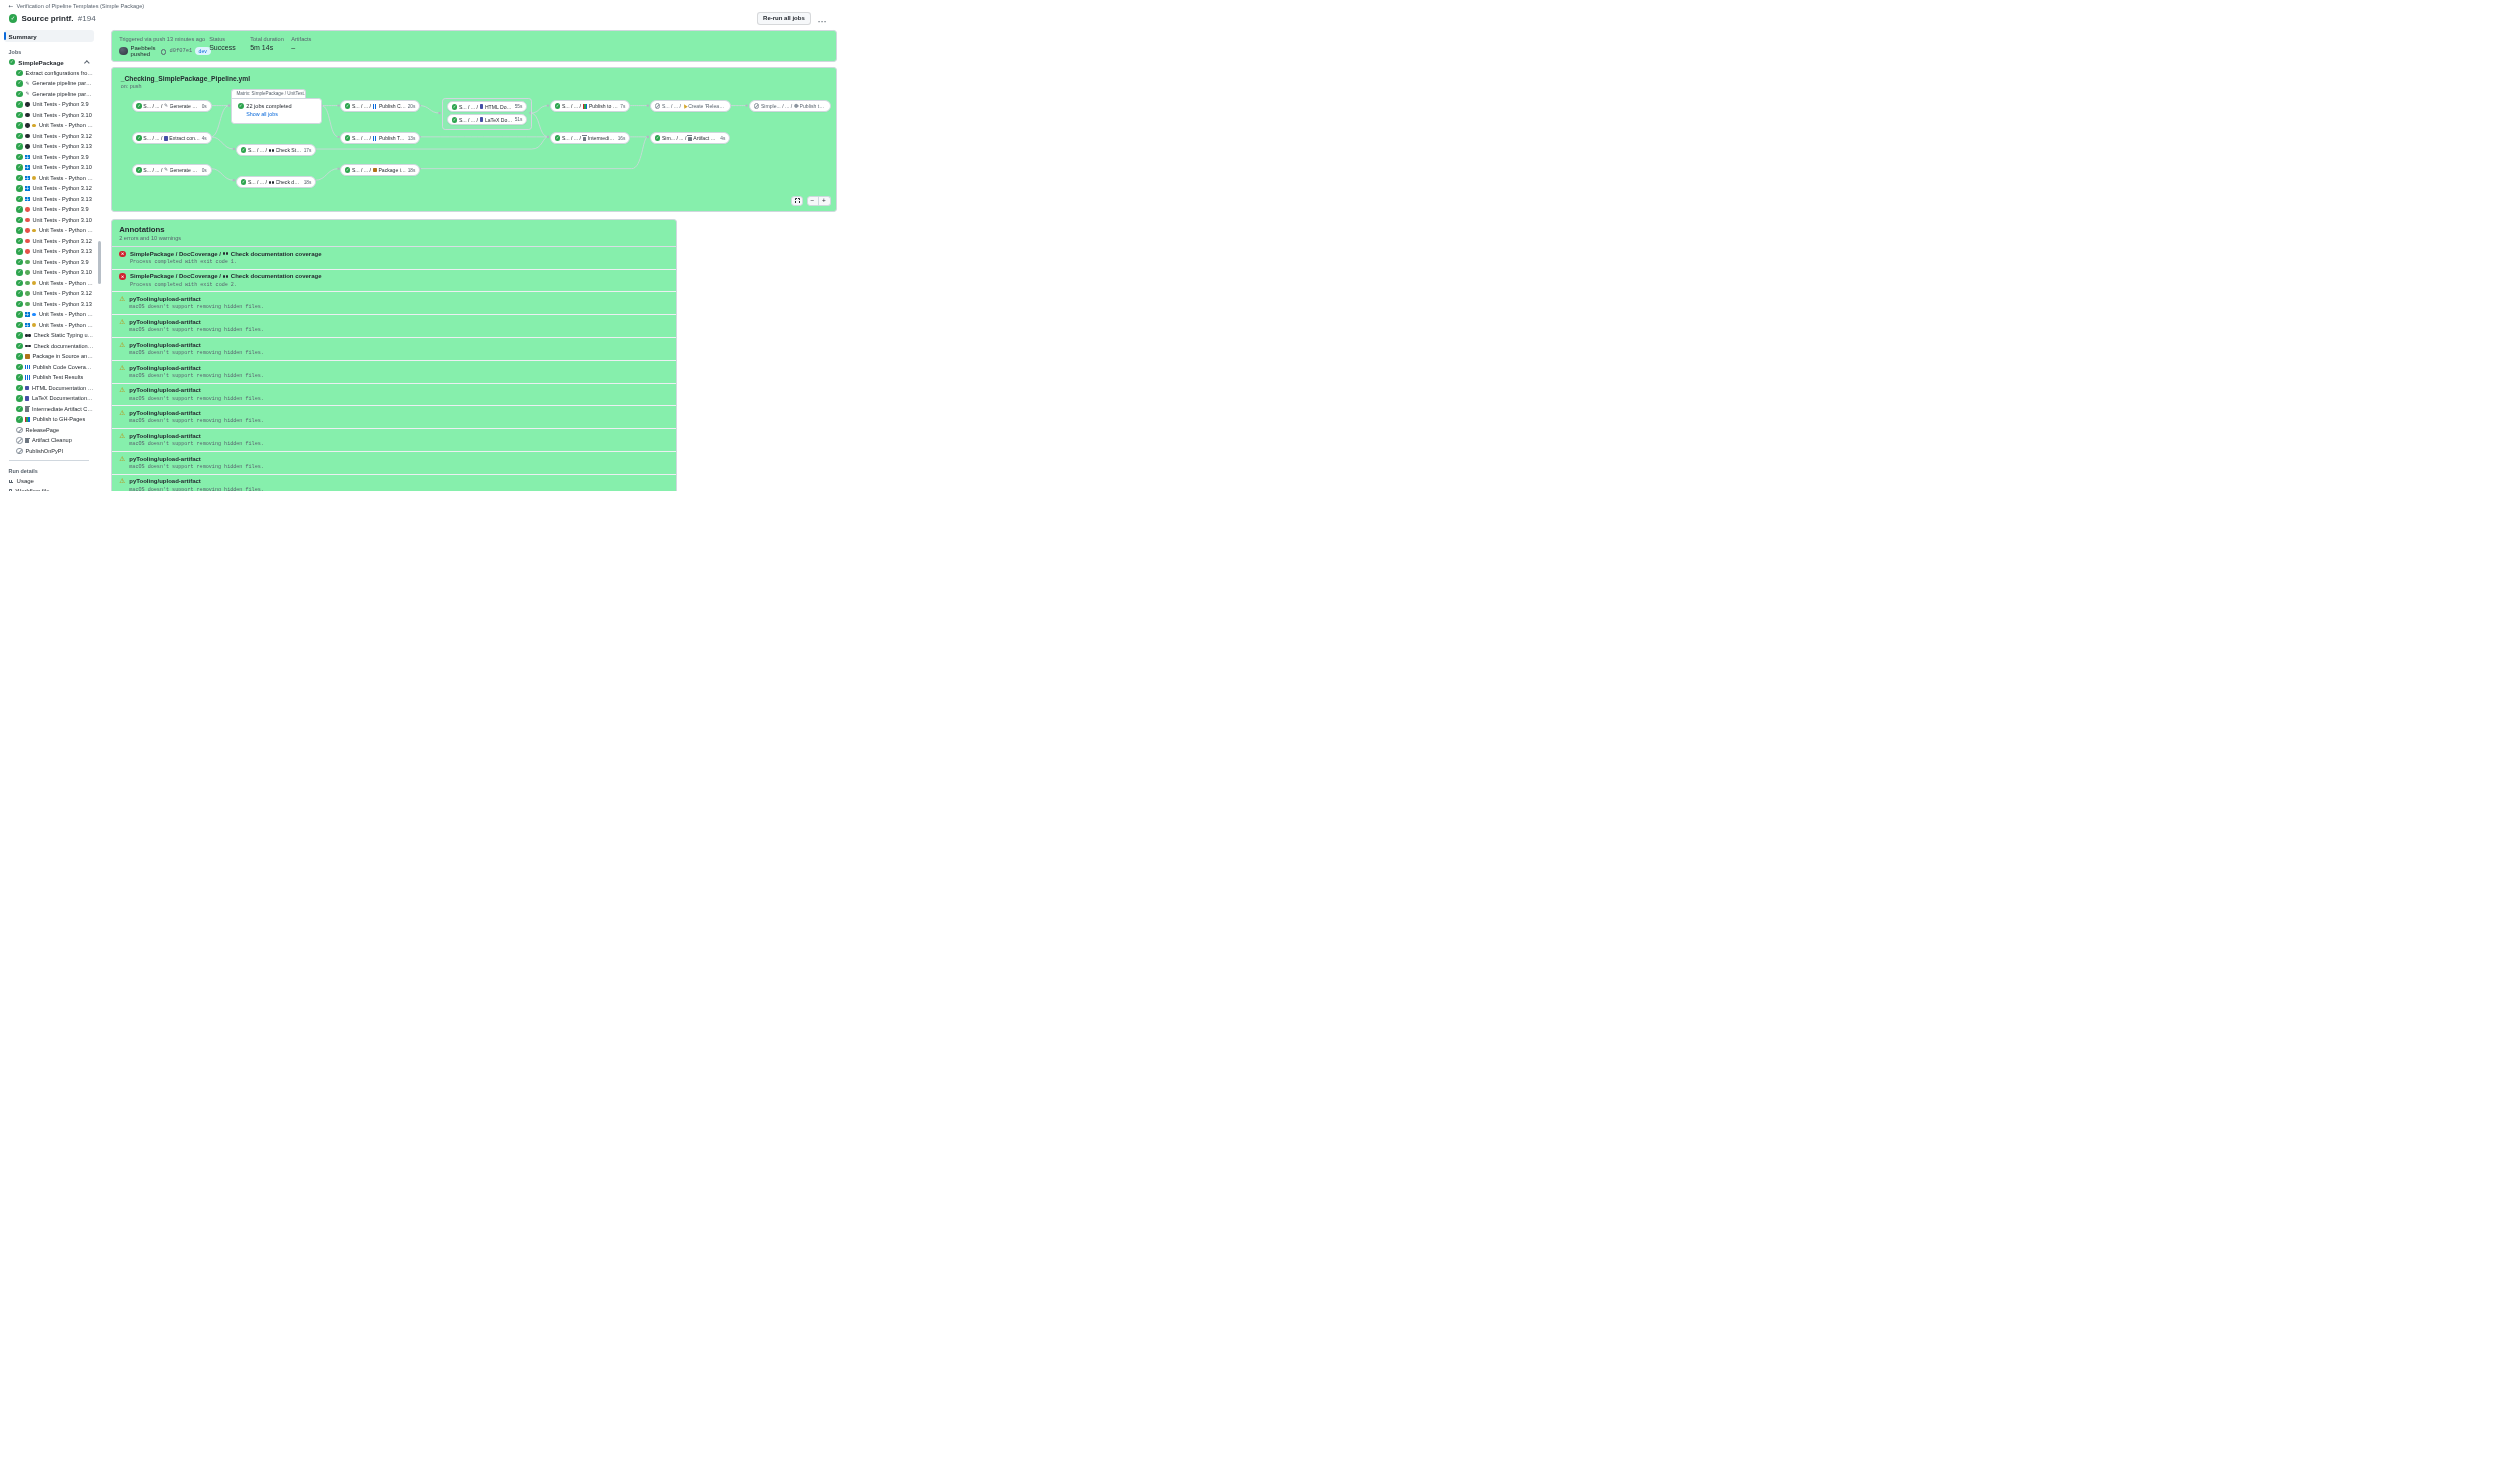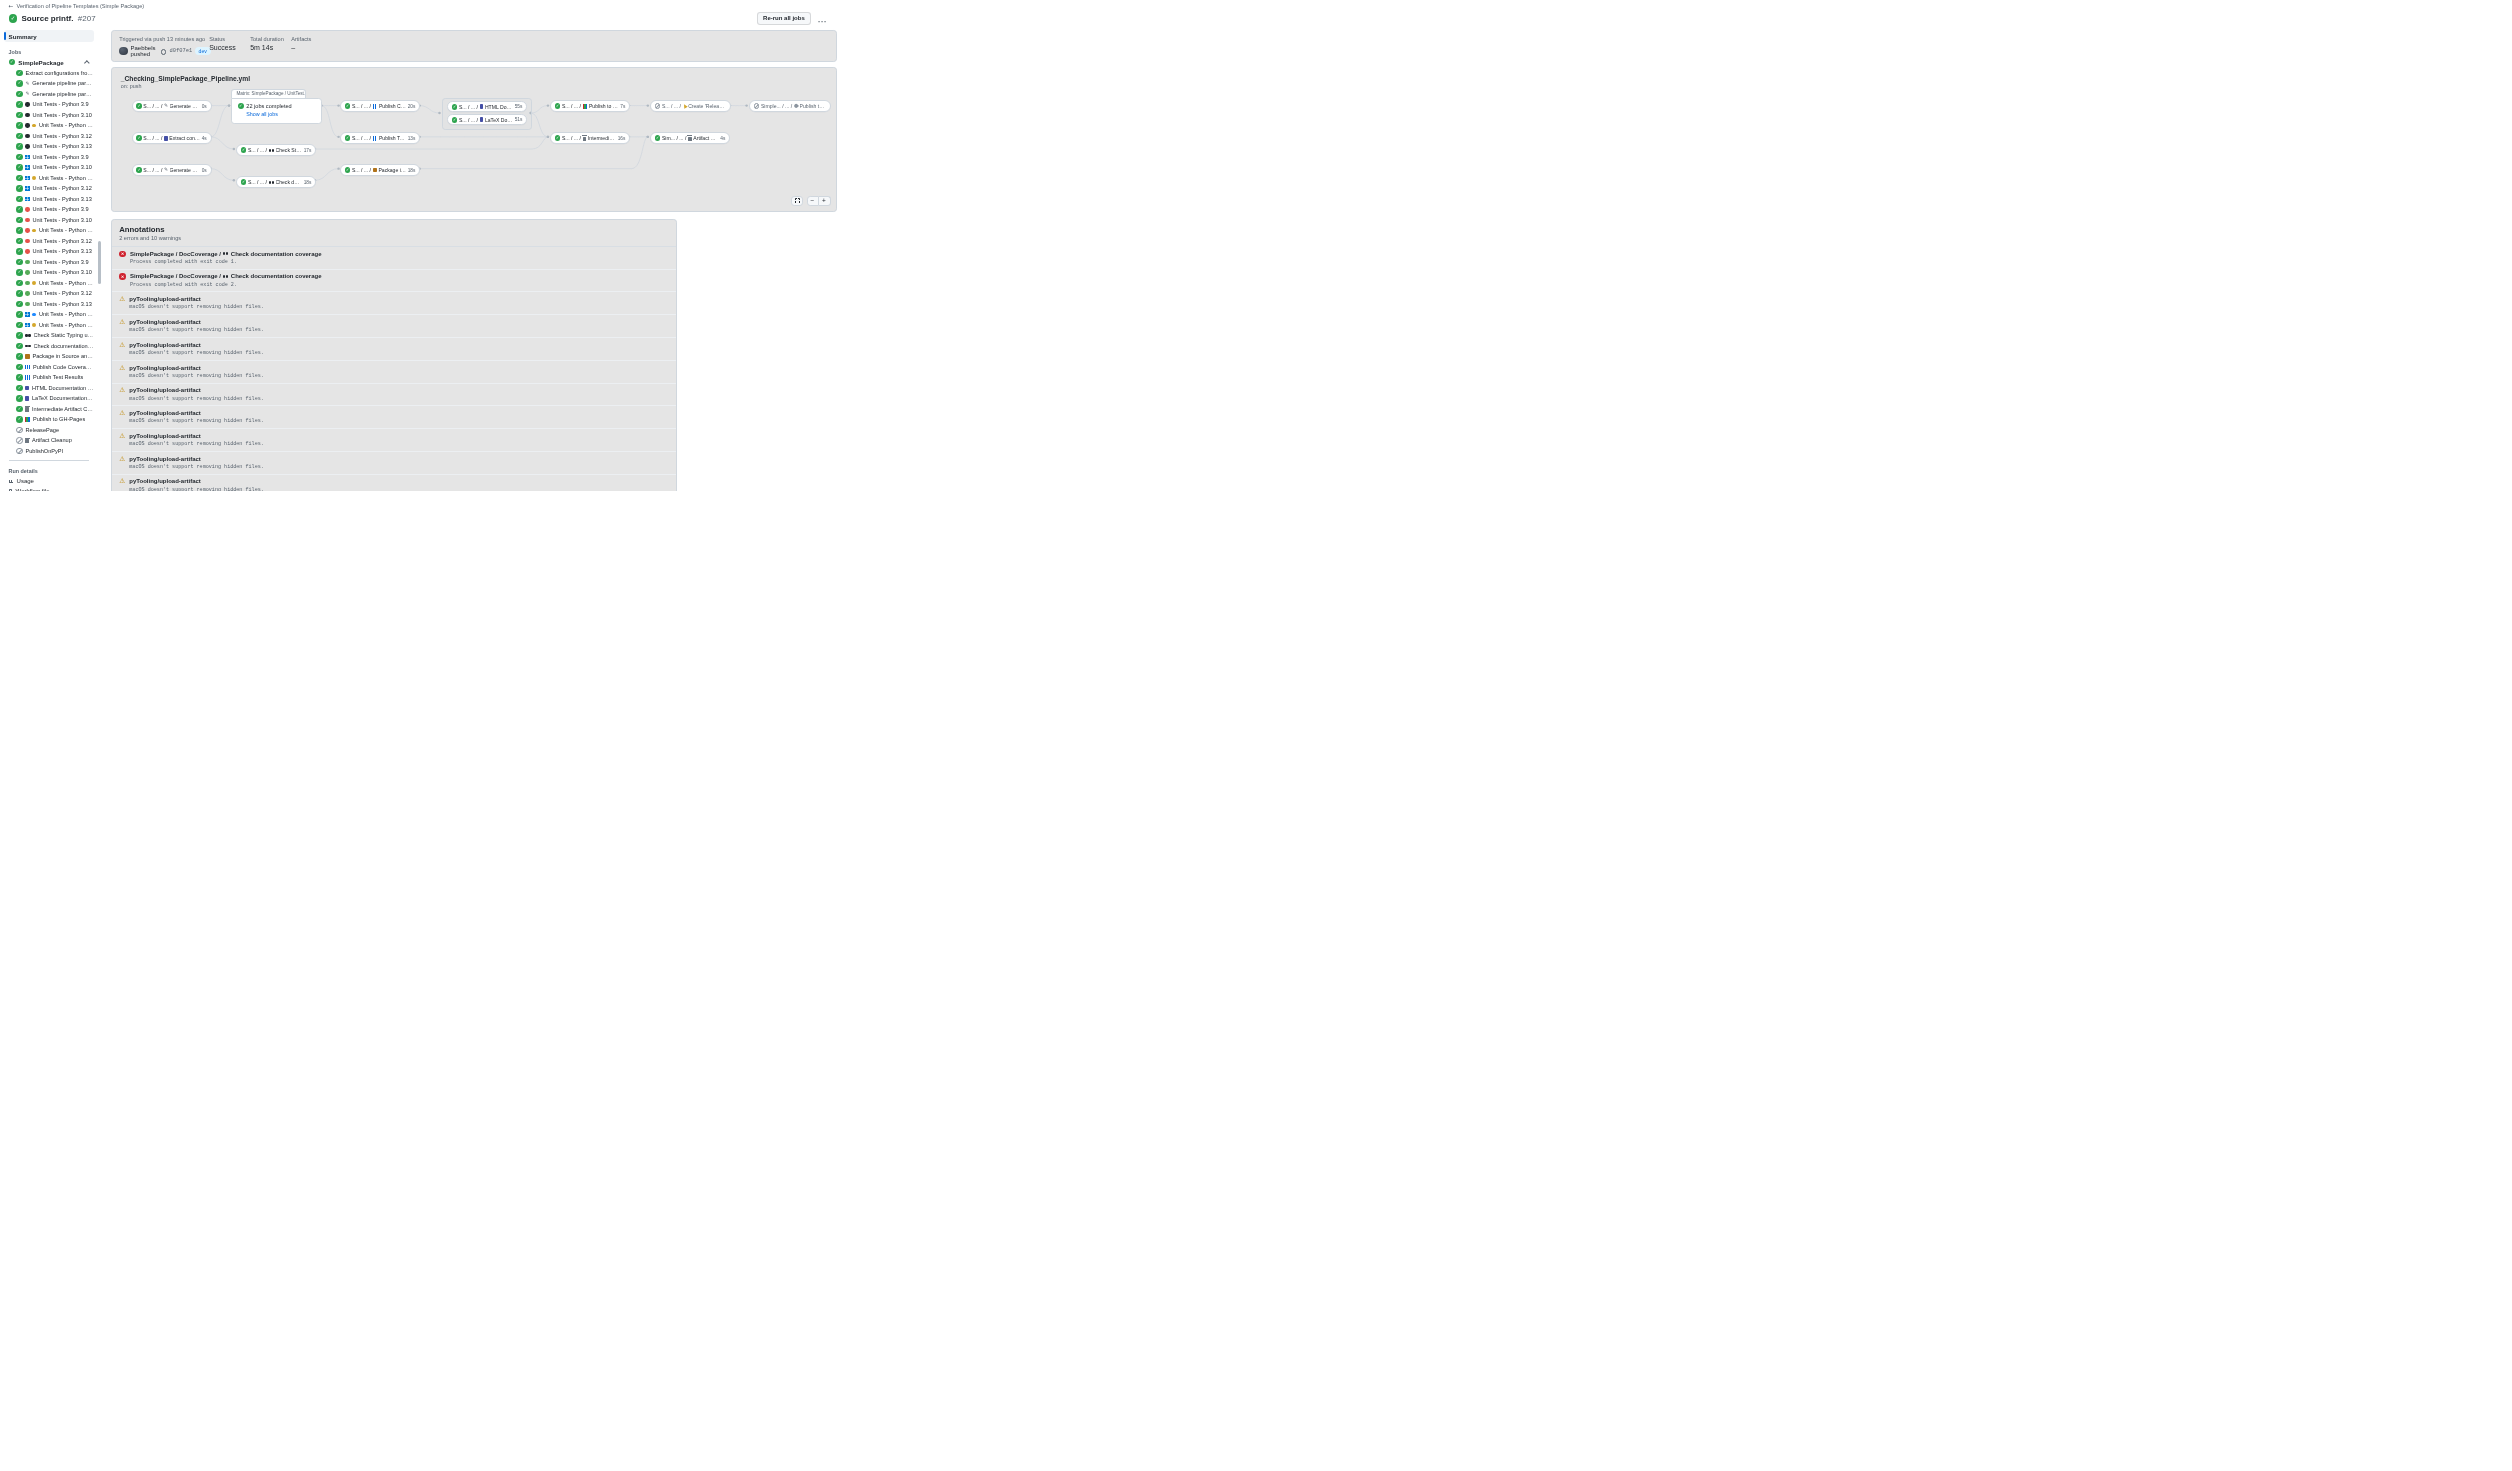--- a/index.html
+++ b/index.html
@@ -69,21 +69,21 @@
   .chev::before{content:"";position:absolute;left:0.8px;top:1.6px;width:2.7px;height:2.7px;border-left:0.8px solid #59636e;border-top:0.8px solid #59636e;transform:rotate(45deg)}
   .job-list{margin-top:0.5px}
   .job-row{height:10.5px;display:flex;align-items:center;gap:2.7px;padding-left:12px;font-size:5.6px;color:#24292f;border-radius:3.2px;cursor:pointer;white-space:nowrap;overflow:hidden}
   .job-label{overflow:hidden;text-overflow:ellipsis}
   .sb-divider{border:none;border-top:0.5px solid #d0d7de;margin:4.3px 4.3px 0 4.3px}
   .rd-row{height:10.2px;display:flex;align-items:center;gap:3.2px;padding:0 4.3px;font-size:6px;color:#24292f;cursor:pointer}
   .sb-track{position:absolute;right:0;top:0;bottom:0;width:3.2px}
   .sb-thumb{position:absolute;right:0.5px;top:215px;height:43px;width:2.7px;background:#b7bfc7;border-radius:1.6px;cursor:pointer}
 
   .content{flex:1;padding:3.8px 1.1px 0 10.2px;overflow:hidden}
-  .card{background:#e5e5e5;border:0.5px solid #d0d7de;border-radius:3.2px}
+  .card{background:#86efac;border:0.5px solid #d0d7de;border-radius:3.2px}
 
   
   .summary-card{height:32px;display:flex;padding:5.4px 7px}
   .sum-left{width:90px;flex:none}
   .sum-trigger{font-size:5.6px;color:#59636e}
   .sum-actor{display:flex;align-items:center;gap:2.7px;margin-top:2.7px}
   .avatar{width:8.6px;height:8.6px;border-radius:50%;background:radial-gradient(circle at 35% 30%,#5a6472,#2f3640);flex:none}
   .actor-name{font-size:6px;color:#24292f}
   .commit-icon{display:inline-block;width:8.6px;height:4.3px;position:relative;flex:none}
   .commit-icon::before{content:"";position:absolute;left:2.4px;top:0.3px;width:3.8px;height:3.8px;border:0.8px solid #59636e;border-radius:50%}
@@ -140,21 +140,21 @@
 <body>
 
 <div class="top">
   <div class="breadcrumb">
     <span class="back-arrow"></span>
     <span>Verification of Pipeline Templates (Simple Package)</span>
   </div>
   <div class="title-row">
     <span class="st st-ok st-16"></span>
     <span class="title">Source printf.</span>
-    <span class="run-number">#207</span>
+    <span class="run-number">#194</span>
     <span class="spacer"></span>
     <button class="btn">Re-run all jobs</button>
     <button class="kebab"></button>
   </div>
 </div>
 
 <div class="layout">
 
   <aside class="sidebar">
     <div class="side-item selected">

